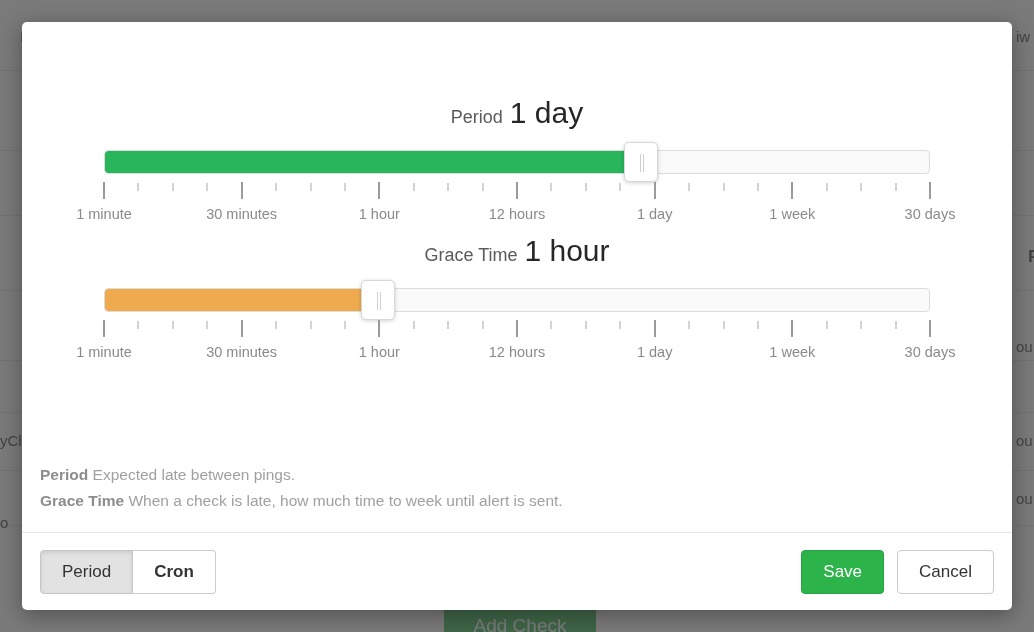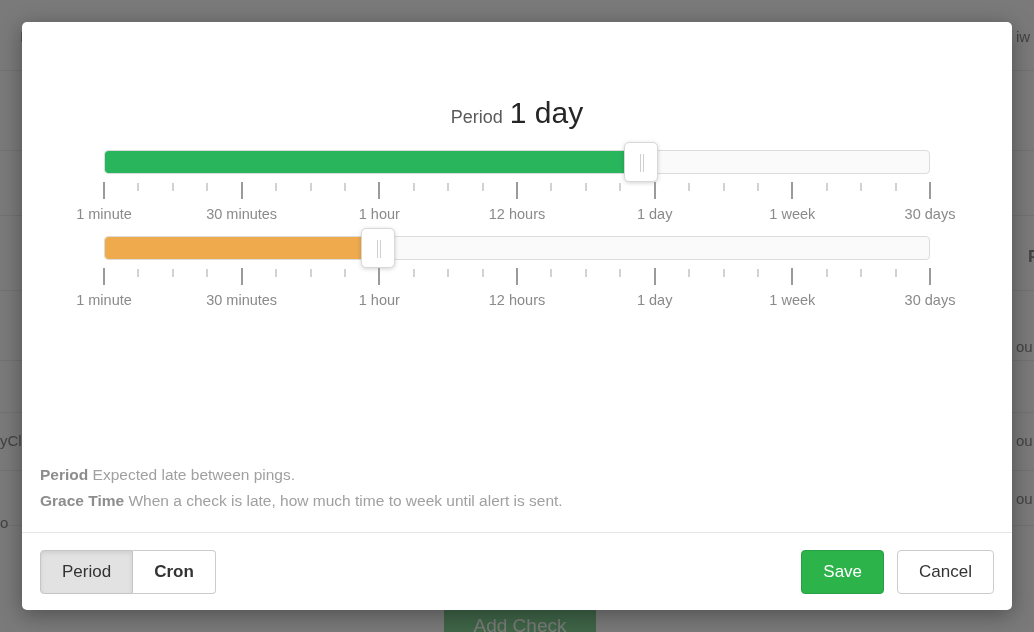--- a/index.html
+++ b/index.html
@@ -309,20 +309,23 @@
           <div class="tick-label" style="left: 16.6667%;">30 minutes</div>
           <div class="tick-label" style="left: 33.3333%;">1 hour</div>
           <div class="tick-label" style="left: 50%;">12 hours</div>
           <div class="tick-label" style="left: 66.6667%;">1 day</div>
           <div class="tick-label" style="left: 83.3333%;">1 week</div>
           <div class="tick-label" style="left: 100%;">30 days</div>
         </div>
     </div>
 
     <div class="slider-group" id="grace-group">
+      <div class="slider-title">
+        <span class="lbl">Grace Time</span><span class="val">1 hour</span>
+      </div>
 
       <div class="slider-wrap">
         <div class="track">
           <div class="fill orange" id="grace-fill" style="width: 33%;"></div>
         </div>
         <div class="handle" id="grace-handle" style="left: 33.2%;">
           <span class="grip g1"></span>
           <span class="grip g2"></span>
         </div>
       </div>

